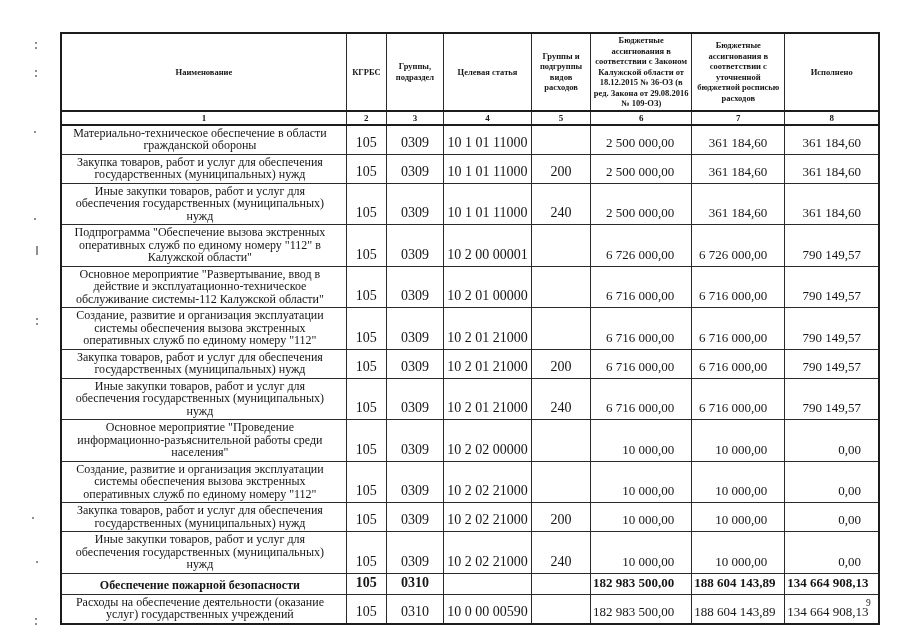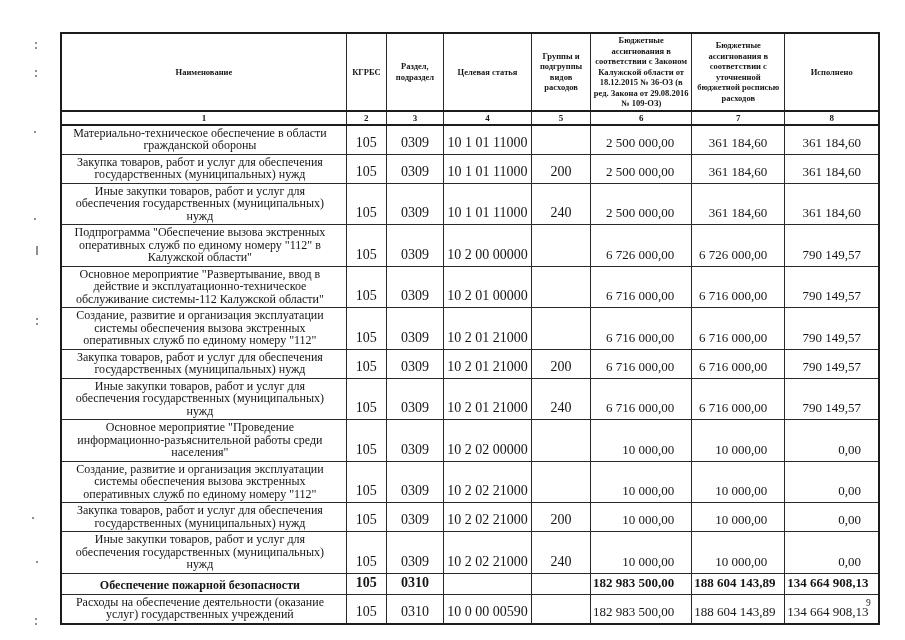--- a/index.html
+++ b/index.html
@@ -108,21 +108,21 @@
       <col style="width:88px">
       <col style="width:59px">
       <col style="width:101px">
       <col style="width:93px">
       <col style="width:94px">
     </colgroup>
     <thead>
       <tr class="head-row">
         <th>Наименование</th>
         <th>КГРБС</th>
-        <th>Раздел, подраздел</th>
+        <th>Группы, подраздел</th>
         <th>Целевая статья</th>
         <th>Группы и подгруппы видов расходов</th>
         <th>Бюджетные ассигнования в соответствии с Законом Калужской области от 18.12.2015 № 36-ОЗ (в ред. Закона от 29.08.2016 № 109-ОЗ)</th>
         <th>Бюджетные ассигнования в соответствии с уточненной бюджетной росписью расходов</th>
         <th>Исполнено</th>
       </tr>
       <tr class="num-row">
         <td>1</td>
         <td>2</td>
         <td>3</td>
@@ -161,21 +161,21 @@
       <td class="c-code">10 1 01 11000</td>
       <td class="c-code">240</td>
       <td class="c-num">2 500 000,00</td>
       <td class="c-num">361 184,60</td>
       <td class="c-num">361 184,60</td>
     </tr>
         <tr style="height: 32px;">
       <td class="c-name">Подпрограмма  "Обеспечение вызова экстренных оперативных служб по единому номеру "112" в Калужской области"</td>
       <td class="c-code">105</td>
       <td class="c-code">0309</td>
-      <td class="c-code">10 2 00 00000</td>
+      <td class="c-code">10 2 00 00001</td>
       <td class="c-code"></td>
       <td class="c-num">6 726 000,00</td>
       <td class="c-num">6 726 000,00</td>
       <td class="c-num">790 149,57</td>
     </tr>
         <tr style="height: 40px;">
       <td class="c-name">Основное мероприятие "Развертывание, ввод в действие и эксплуатационно-техническое обслуживание системы-112 Калужской области"</td>
       <td class="c-code">105</td>
       <td class="c-code">0309</td>
       <td class="c-code">10 2 01 00000</td>

